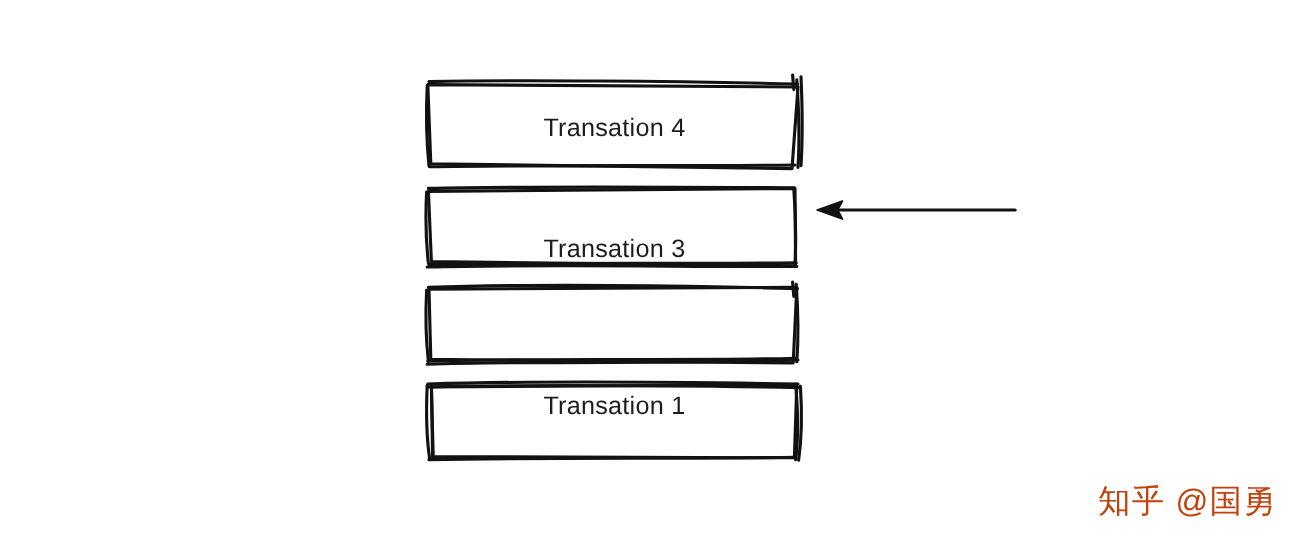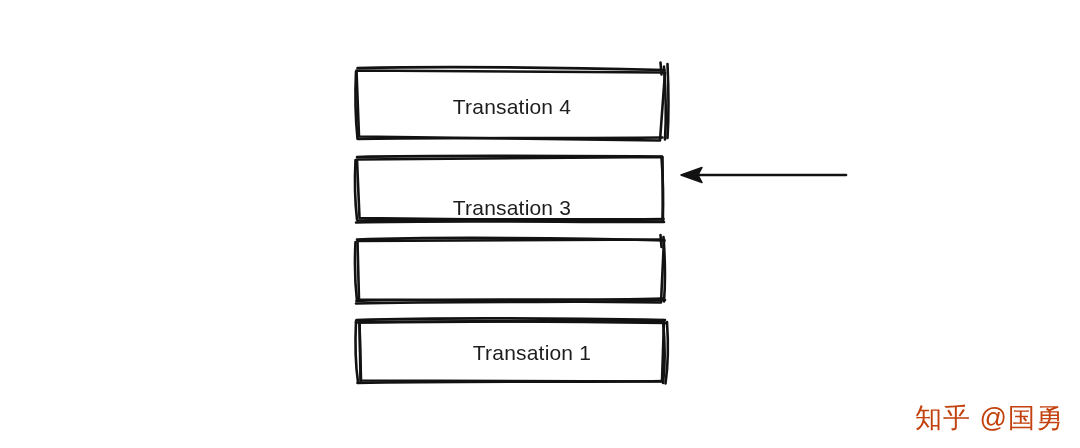--- a/index.html
+++ b/index.html
@@ -33,21 +33,21 @@
     color: #1d1d1d;
     letter-spacing: 0.2px;
     white-space: nowrap;
     text-align: center;
     width: 310px;
     left: 357px;
   }
   #label-tx4 { top: 95px; }
   #label-tx3 { top: 196px; }
   #label-tx2 { top: 259px; }
-  #label-tx1 { top: 341px; margin-left: 20px; }
+  #label-tx1 { top: 327px; }
 
   #annotation-label {
     position: absolute;
     left: 716px;
     top: 136px;
     font-family: "Liberation Sans", sans-serif;
     font-size: 21px;
     color: #1d1d1d;
     letter-spacing: 0.1px;
     white-space: nowrap;

